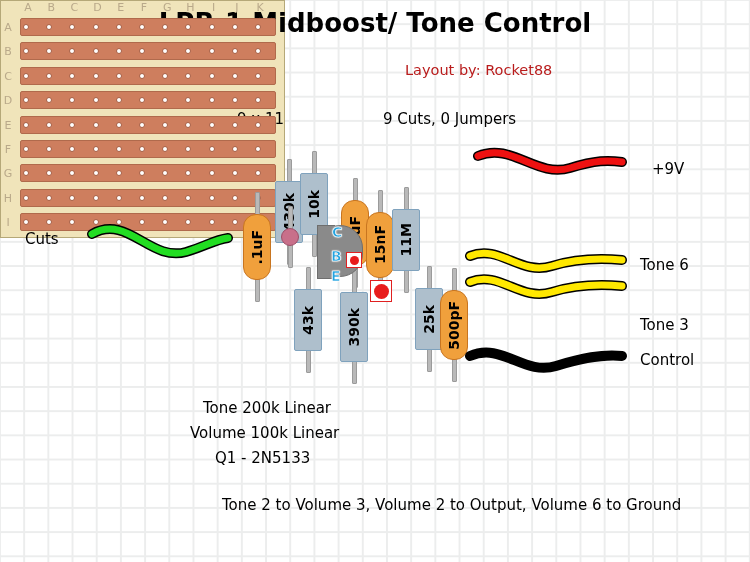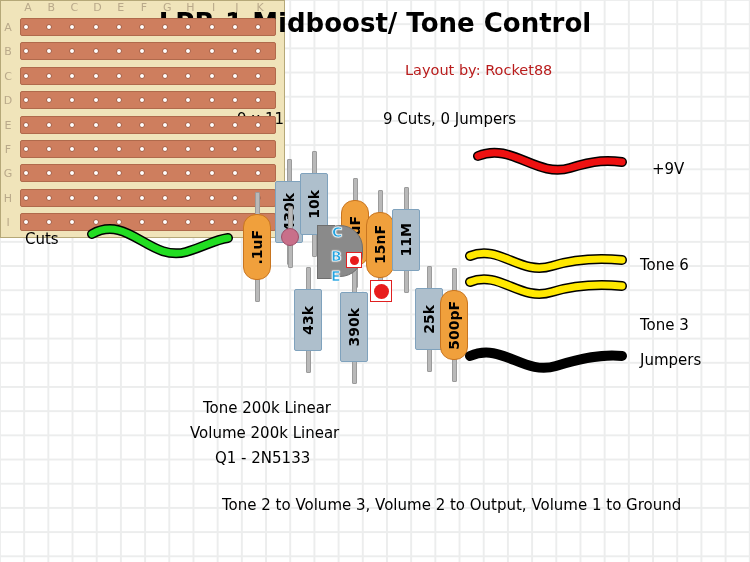--- a/index.html
+++ b/index.html
@@ -336,18 +336,18 @@
   <path d="M470,282 C500,270 520,302 552,292 C578,284 600,284 622,286" stroke="#000" stroke-width="10" fill="none" stroke-linecap="round"></path>
   <path d="M470,282 C500,270 520,302 552,292 C578,284 600,284 622,286" stroke="#ffe800" stroke-width="7" fill="none" stroke-linecap="round"></path>
 
   <path d="M470,356 C502,342 524,376 556,366 C582,358 602,354 622,356" stroke="#000" stroke-width="10" fill="none" stroke-linecap="round"></path>
 </svg>
 
 <div class="wlabel" id="input-label">Cuts</div>
 <div class="wlabel" style="left:652px;top:160px;">+9V</div>
 <div class="wlabel" style="left:640px;top:256px;">Tone 6</div>
 <div class="wlabel" style="left:640px;top:280px;margin-top:36px;">Tone 3</div>
-<div class="wlabel" style="left:640px;top:351px;">Jumpers</div>
+<div class="wlabel" style="left:640px;top:351px;">Control</div>
 
 <div class="blk" style="left:203px;top:399px;">Tone 200k Linear</div>
-<div class="blk" style="left:190px;top:424px;">Volume 200k Linear</div>
+<div class="blk" style="left:190px;top:424px;">Volume 100k Linear</div>
 <div class="blk" style="left:215px;top:449px;">Q1 - 2N5133</div>
-<div class="blk" style="left:222px;top:496px;">Tone 2 to Volume 3, Volume 2 to Output, Volume 1 to Ground</div>
+<div class="blk" style="left:222px;top:496px;">Tone 2 to Volume 3, Volume 2 to Output, Volume 6 to Ground</div>
 
 </body></html>

